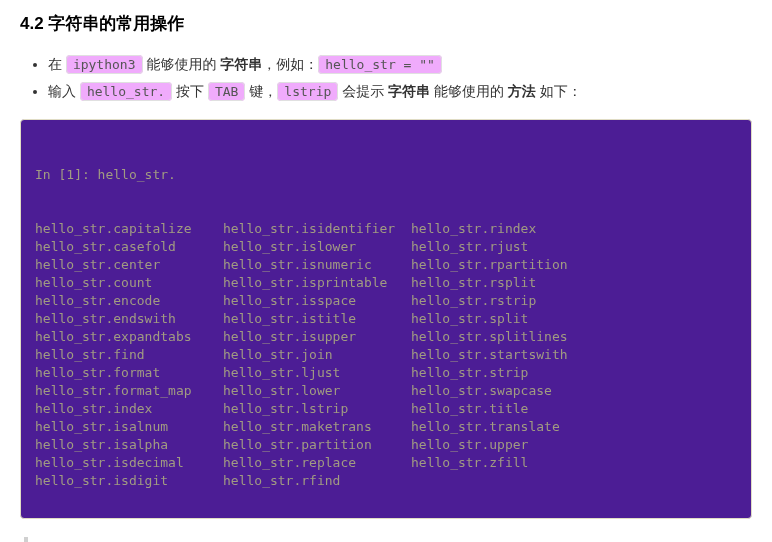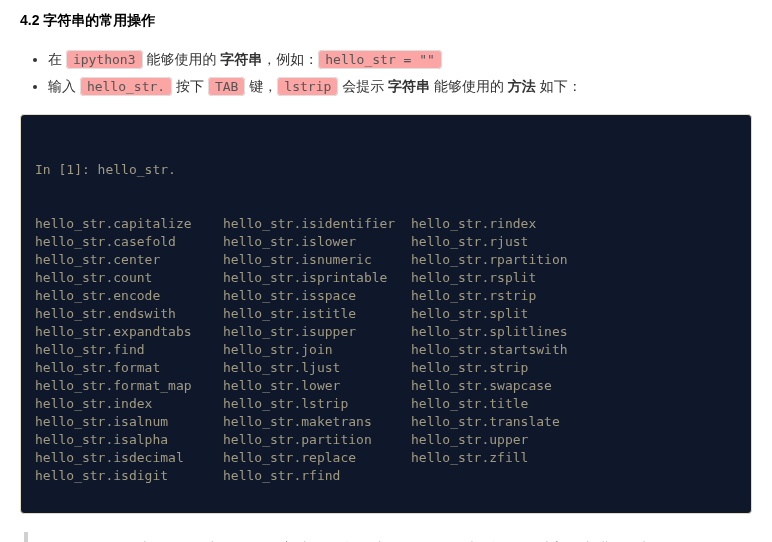--- a/index.html
+++ b/index.html
@@ -5,47 +5,47 @@
     * { margin: 0; padding: 0; box-sizing: border-box; }
     body {
       font-family: -apple-system, "Helvetica Neue", "PingFang SC", "Microsoft YaHei", sans-serif;
       background: #ffffff;
       color: #333;
       padding: 12px 20px 20px 20px;
       width: 772px;
       position: relative;
     }
     h3 {
-      font-size: 14px;
+      font-size: 17px;
       font-weight: bold;
       margin-bottom: 16px;
       color: #000;
     }
     ul {
       list-style: disc;
       padding-left: 28px;
       margin-bottom: 14px;
     }
     ul li {
       font-size: 14px;
       line-height: 26px;
       color: #333;
     }
     .code-inline {
       font-family: "Menlo", "Consolas", monospace;
       font-size: 13px;
-      background: #fca5a5;
+      background: #f0abfc;
       border: 1px solid #e0e0e0;
       border-radius: 4px;
       padding: 1px 6px;
       color: #555;
     }
     .bold { font-weight: bold; text-align: center; }
     .codeblock {
-      background: #0f172a;
+      background: #4c1d95;
       border: 1px solid #e0dcc5;
       border-radius: 4px;
       padding: 10px 14px;
       font-family: "Menlo", "Consolas", monospace;
       font-size: 13px;
       line-height: 18px;
       color: #a19b82;
       margin-bottom: 18px;
       white-space: pre;
       overflow: hidden;

